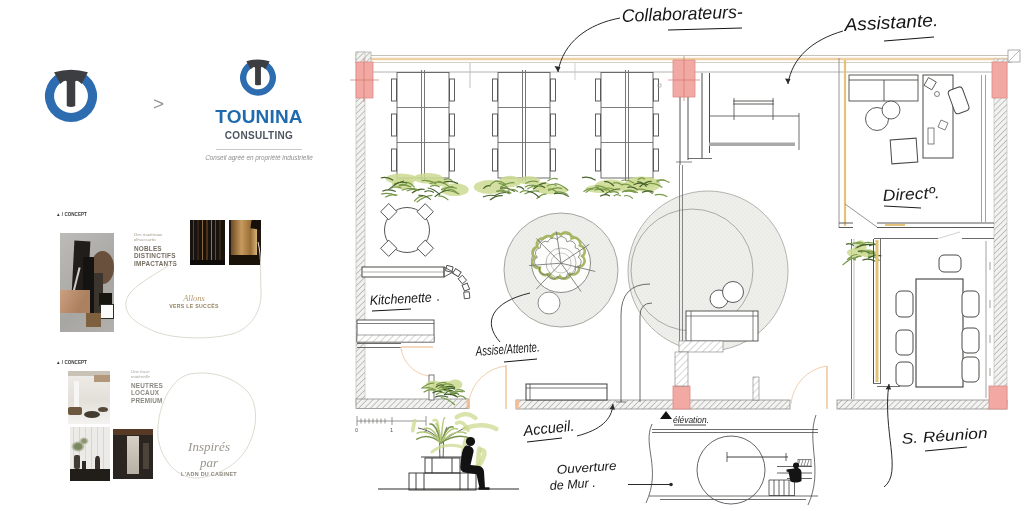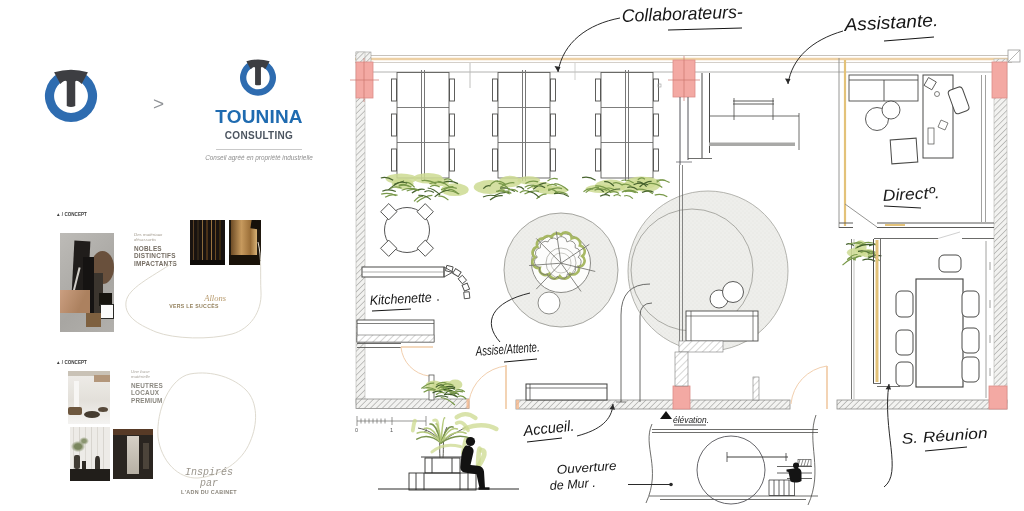--- a/index.html
+++ b/index.html
@@ -65,21 +65,21 @@
   <div class="abs" style="left:2px;top:0px;width:26px;height:37px;background:linear-gradient(90deg,#6e4c26,#c79a5e 40%,#9a6e38 75%,#d8b276);"></div>
   <div class="abs" style="left:22px;top:0;width:10px;height:9px;background:#16100a;transform:rotate(8deg);"></div>
   <div class="abs" style="left:0;top:35px;width:32px;height:10px;background:#191209;"></div>
 </div>
 
 <svg class="abs" style="left:90px;top:240px;" width="190" height="105" viewBox="0 0 190 105">
   <path d="M84 22 C 60 38 38 48 36 62 C 34 78 52 86 66 92 C 84 99 120 100 142 94 C 160 89 172 72 171 52 C 170 35 172 18 168 2" fill="none" stroke="#dedacf" stroke-width="1"></path>
 </svg>
 
 <div class="abs" style="left:162px;top:293px;width:64px;text-align:center;">
-  <div style="font-family:'Liberation Serif',serif;font-style:italic;font-size:8.5px;color:#b79a6d;text-align:right;">Allons</div>
+  <div style="font-family:'Liberation Serif',serif;font-style:italic;font-size:8.5px;color:#b79a6d;">Allons</div>
   <div style="font-size:5.2px;font-weight:bold;color:#93805c;letter-spacing:0.3px;">VERS LE SUCCÈS</div>
 </div>
 
 <div class="abs" style="left:56px;top:360px;font-size:4.6px;font-weight:bold;color:#3a3a3a;">▲ / CONCEPT</div>
 
 <div class="abs" style="left:68px;top:371px;width:42px;height:53px;background:linear-gradient(180deg,#efede9,#e3e0da 55%,#f4f3f1);overflow:hidden;">
   <div class="abs" style="left:0;top:0;width:42px;height:5px;background:#c9c2b6;"></div>
   <div class="abs" style="left:26px;top:4px;width:16px;height:7px;background:#b3977b;"></div>
   <div class="abs" style="left:6px;top:10px;width:5px;height:30px;background:#f7f6f4;"></div>
   <div class="abs" style="left:0px;top:36px;width:14px;height:8px;background:#6d573e;border-radius:2px;"></div>
@@ -111,21 +111,21 @@
   <div class="abs" style="left:0;top:0;width:40px;height:6px;background:#573a26;"></div>
   <div class="abs" style="left:14px;top:7px;width:12px;height:38px;background:linear-gradient(180deg,#d6d0c6,#b7b0a4);"></div>
   <div class="abs" style="left:30px;top:14px;width:6px;height:26px;background:#4c443a;"></div>
 </div>
 
 <svg class="abs" style="left:148px;top:362px;" width="112" height="122" viewBox="0 0 112 122">
   <path d="M10 75 C 8 48 22 16 42 12 C 64 8 86 16 98 28 C 110 40 110 62 102 80 C 94 100 72 114 50 116 C 30 117 13 99 10 75 Z" fill="none" stroke="#dedacf" stroke-width="1"></path>
 </svg>
 
 <div class="abs" style="left:178px;top:439px;width:62px;text-align:center;">
-  <div style="font-family:Liberation Mono, monospace;font-style:italic;font-size:10px;color:#9a958c;margin-top:28px;">Inspirés par</div>
+  <div style="font-family:Liberation Serif, serif;font-style:italic;font-size:13px;color:#9a958c;">Inspirés par</div>
   <div style="font-size:5.4px;font-weight:bold;color:#8b867c;letter-spacing:0.3px;">L'ADN DU CABINET</div>
 </div>
 
 </div>
 
 <svg class="abs" style="left:0;top:0;" width="1024" height="511" viewBox="0 0 1024 511">
 <defs>
   <pattern id="hatch" width="4.2" height="4.2" patternUnits="userSpaceOnUse" patternTransform="rotate(45)">
     <rect width="4.2" height="4.2" fill="#f2f2f0"></rect>
     <line x1="0" y1="0" x2="0" y2="4.2" stroke="#8f8f8d" stroke-width="1"></line>

